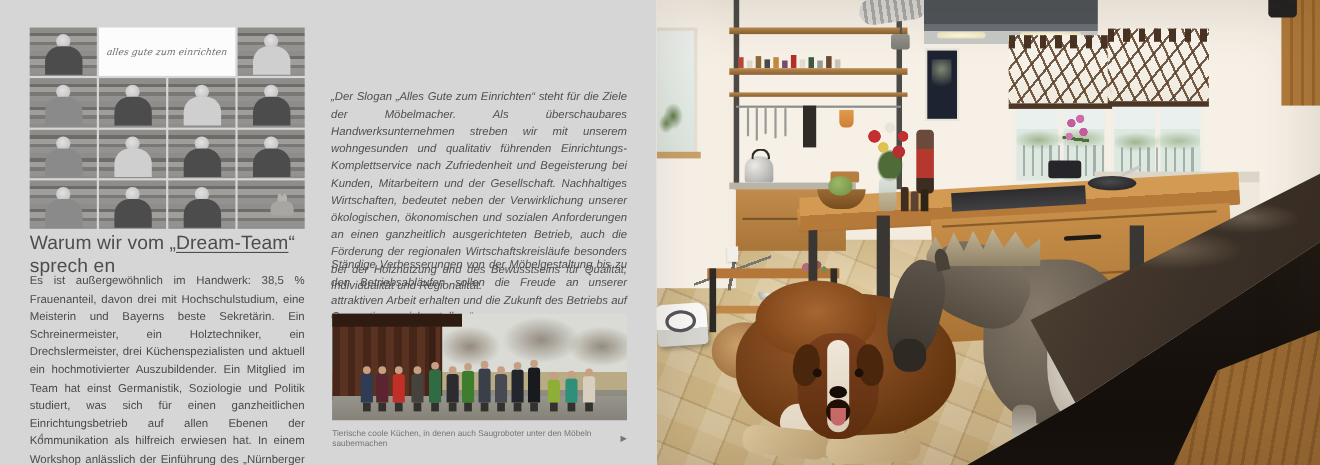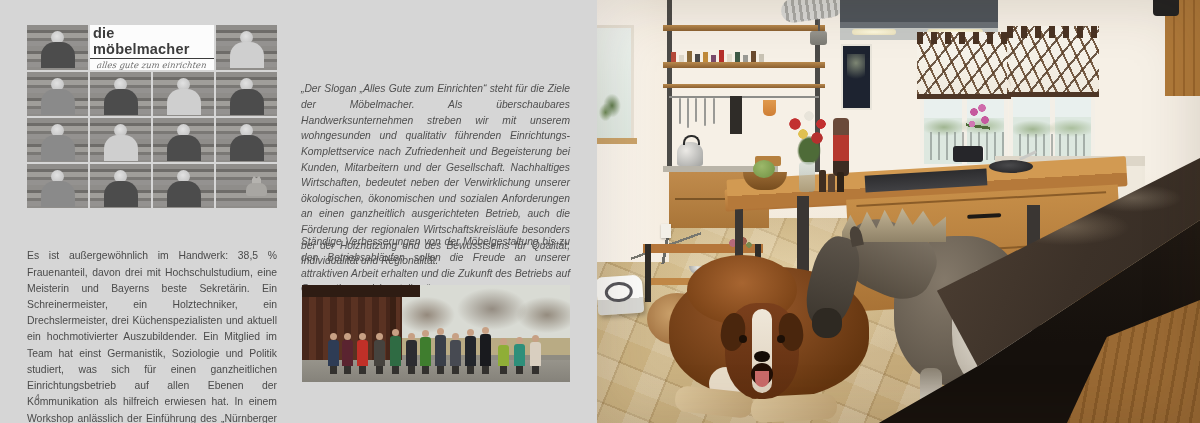--- a/index.html
+++ b/index.html
@@ -299,38 +299,38 @@
     box-shadow:inset 0 0 60px rgba(60,40,20,.18);}
 </style>
 </head>
 <body>
 
 <div id="page">
 
   <div id="team-grid" class="abs">
     <div class="cell"></div>
     <div id="logo-cell">
-      <span id="logo-title">die möbelmacher</span>
       <span id="logo-sub">alles gute zum einrichten</span>
     </div>
     <div class="cell"></div>
     <div class="cell"></div>
     <div class="cell"></div>
     <div class="cell"></div>
     <div class="cell"></div>
     <div class="cell"></div>
     <div class="cell"></div>
     <div class="cell"></div>
     <div class="cell"></div>
     <div class="cell"></div>
     <div class="cell"></div>
     <div class="cell"></div>
     <div class="cell" id="cat-cell"></div>
   </div>
 
+  <div id="left-heading" class="abs"><span>Warum wir vom „</span><span class="u">Dream-Team</span><span>“ sprech en</span></div>
   <p id="left-body" class="abs" lang="de">Es ist außergewöhnlich im Handwerk: 38,5 % Frauenanteil, davon drei mit Hochschulstudium, eine Meisterin und Bayerns beste Sekretärin. Ein Schreinermeister, ein Holztechniker, ein Drechslermeister, drei Küchenspezialisten und aktuell ein hochmotivierter Auszubildender. Ein Mitglied im Team hat einst Germanistik, Soziologie und Politik studiert, was sich für einen ganzheitlichen Einrichtungsbetrieb auf allen Ebenen der Kommunikation als hilfreich erwiesen hat. In einem Workshop anlässlich der Einführung des „Nürnberger Nachhaltigkeitsansatzes“ im Qualitätsmanagement „EFQM“ haben wir damals unsere Ziele so manifestiert:</p>
   <div id="page-number" class="abs">4</div>
 
   <p id="mid-par1" class="abs mid-par" lang="de">„Der Slogan „Alles Gute zum Einrichten“ steht für die Ziele der Möbelmacher. Als überschaubares Handwerksunternehmen streben wir mit unserem wohngesunden und qualitativ führenden Einrichtungs-Komplettservice nach Zufriedenheit und Begeisterung bei Kunden, Mitarbeitern und der Gesellschaft. Nachhaltiges Wirtschaften, bedeutet neben der Verwirklichung unserer ökologischen, ökonomischen und sozialen Anforderungen an einen ganzheitlich ausgerichteten Betrieb, auch die Förderung der regionalen Wirtschaftskreisläufe besonders bei der Holznutzung und des Bewusstseins für Qualität, Individualität und Regionalität.</p>
   <p id="mid-par2" class="abs mid-par" lang="de">Ständige Verbesserungen von der Möbelgestaltung bis zu den Betriebsabläufen sollen die Freude an unserer attraktiven Arbeit erhalten und die Zukunft des Betriebs auf Generationen sicherstellen.“</p>
 
   <div id="group-photo" class="abs">
     <div id="gp-trees"></div>
     <div id="gp-building"></div>
     <div id="gp-roof"></div>
@@ -343,20 +343,24 @@
     <div class="pp p5"></div>
     <div class="pp p6"></div>
     <div class="pp p7"></div>
     <div class="pp p8"></div>
     <div class="pp p9"></div>
     <div class="pp p10"></div>
     <div class="pp p11"></div>
     <div class="pp p12"></div>
     <div class="pp p13"></div>
     <div class="pp p14"></div>
+  </div>
+  <div id="caption-row" class="abs">
+    <span>Tierische coole Küchen, in denen  auch Saugroboter unter den Möbeln saubermachen</span>
+    <span>▶</span>
   </div>
 
   <div id="kitchen" class="abs">
     <div id="floor" class="abs"></div>
     <div id="left-wall" class="abs"></div>
     <div id="left-window" class="abs"></div>
     <div id="left-plant" class="abs"></div>
     <div id="left-sill" class="abs"></div>
 
     <div id="post-a" class="abs post"></div>

